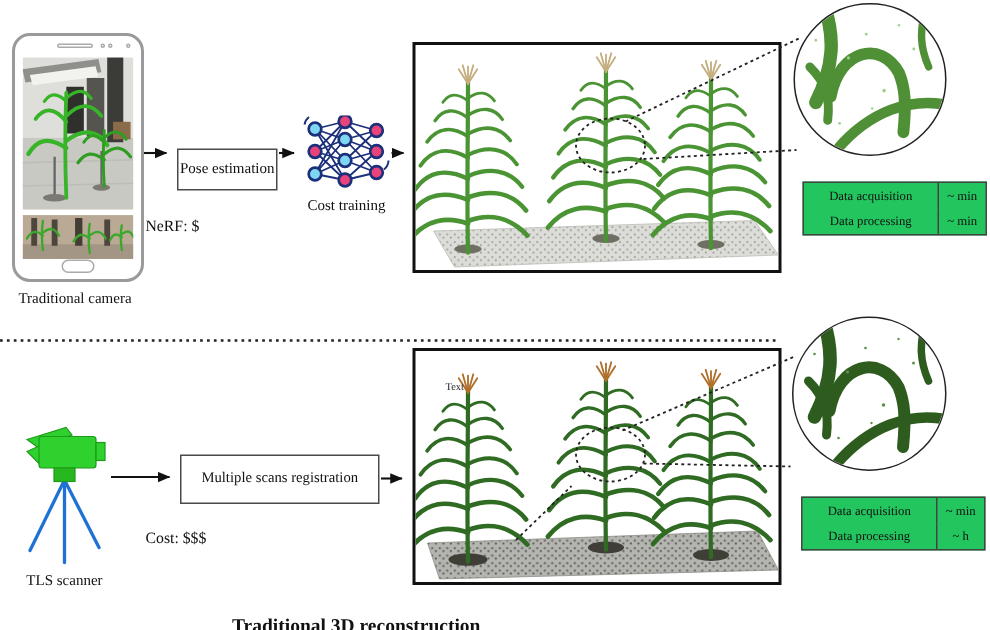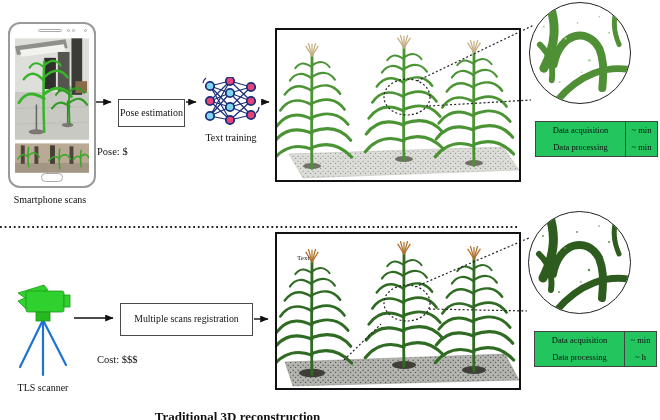--- a/index.html
+++ b/index.html
@@ -175,23 +175,23 @@
           <path d="M46,14 C51,10 54,11 57,16"></path>
           <path d="M68,24 C67,17 67,12 68,7"></path>
             <path d="M68,15 C64,12 62,13 60,17"></path>
           <path d="M68,13 C72,10 74,11 76,15"></path>
         </g>
       </svg>
     </div>
     <div class="phone-home"></div>
   </div>
 
-  <div class="abs small-label" style="left:2px; top:194px; width:96px;">Smartphone scans</div>
-
-  <div class="abs cost-label" style="left:97px; top:146px;">Pose: $</div>
+  <div class="abs small-label" style="left:2px; top:194px; width:96px;">Traditional camera</div>
+
+  <div class="abs cost-label" style="left:97px; top:146px;">NeRF: $</div>
 
   <div class="abs process-box" style="left:118px; top:87px; width:67px; height:28px;margin-top:12px;">
     <span>Pose estimation</span>
   </div>
 
   <svg class="abs" style="left:202px; top:77px;" width="58" height="50" viewBox="0 0 58 50">
     <g class="nn-line" stroke-width="1.2">
       <path d="M8,9 L28,4 M8,9 L28,16 M8,9 L28,30 M8,9 L28,43"></path>
       <path d="M8,24 L28,4 M8,24 L28,16 M8,24 L28,30 M8,24 L28,43"></path>
       <path d="M8,39 L28,4 M8,39 L28,16 M8,39 L28,30 M8,39 L28,43"></path>
@@ -209,21 +209,21 @@
       <circle cx="28" cy="4" r="4.2" class="nn-pink"></circle>
       <circle cx="28" cy="16" r="4.2" class="nn-cyan"></circle>
       <circle cx="28" cy="30" r="4.2" class="nn-cyan"></circle>
       <circle cx="28" cy="43" r="4.2" class="nn-pink"></circle>
       <circle cx="49" cy="10" r="4.2" class="nn-pink"></circle>
       <circle cx="49" cy="24" r="4.2" class="nn-pink"></circle>
       <circle cx="49" cy="38" r="4.2" class="nn-pink"></circle>
     </g>
   </svg>
 
-  <div class="abs small-label" style="left:196px; top:132px; width:70px;">Text training</div>
+  <div class="abs small-label" style="left:196px; top:132px; width:70px;">Cost training</div>
 
   <div class="abs main-box" style="left:275px; top:28px; width:246px; height:154px;">
     <svg width="242" height="150" viewBox="0 0 242 150">
       <polygon points="12,124 226,117 242,140 26,148" fill="url(#gravelA)" stroke="#b9b9b4" stroke-width="0.5"></polygon>
       <ellipse cx="35" cy="136" rx="9" ry="3" fill="#6f6f63"></ellipse>
       <ellipse cx="127" cy="129" rx="9" ry="3" fill="#6f6f63"></ellipse>
       <ellipse cx="197" cy="133" rx="9" ry="3" fill="#6f6f63"></ellipse>
       <g transform="translate(-9,10) scale(0.88)">
         <use href="#plantLeaves" class="leavesA"></use>
           <use href="#plantTassel" class="tasselA"></use>

